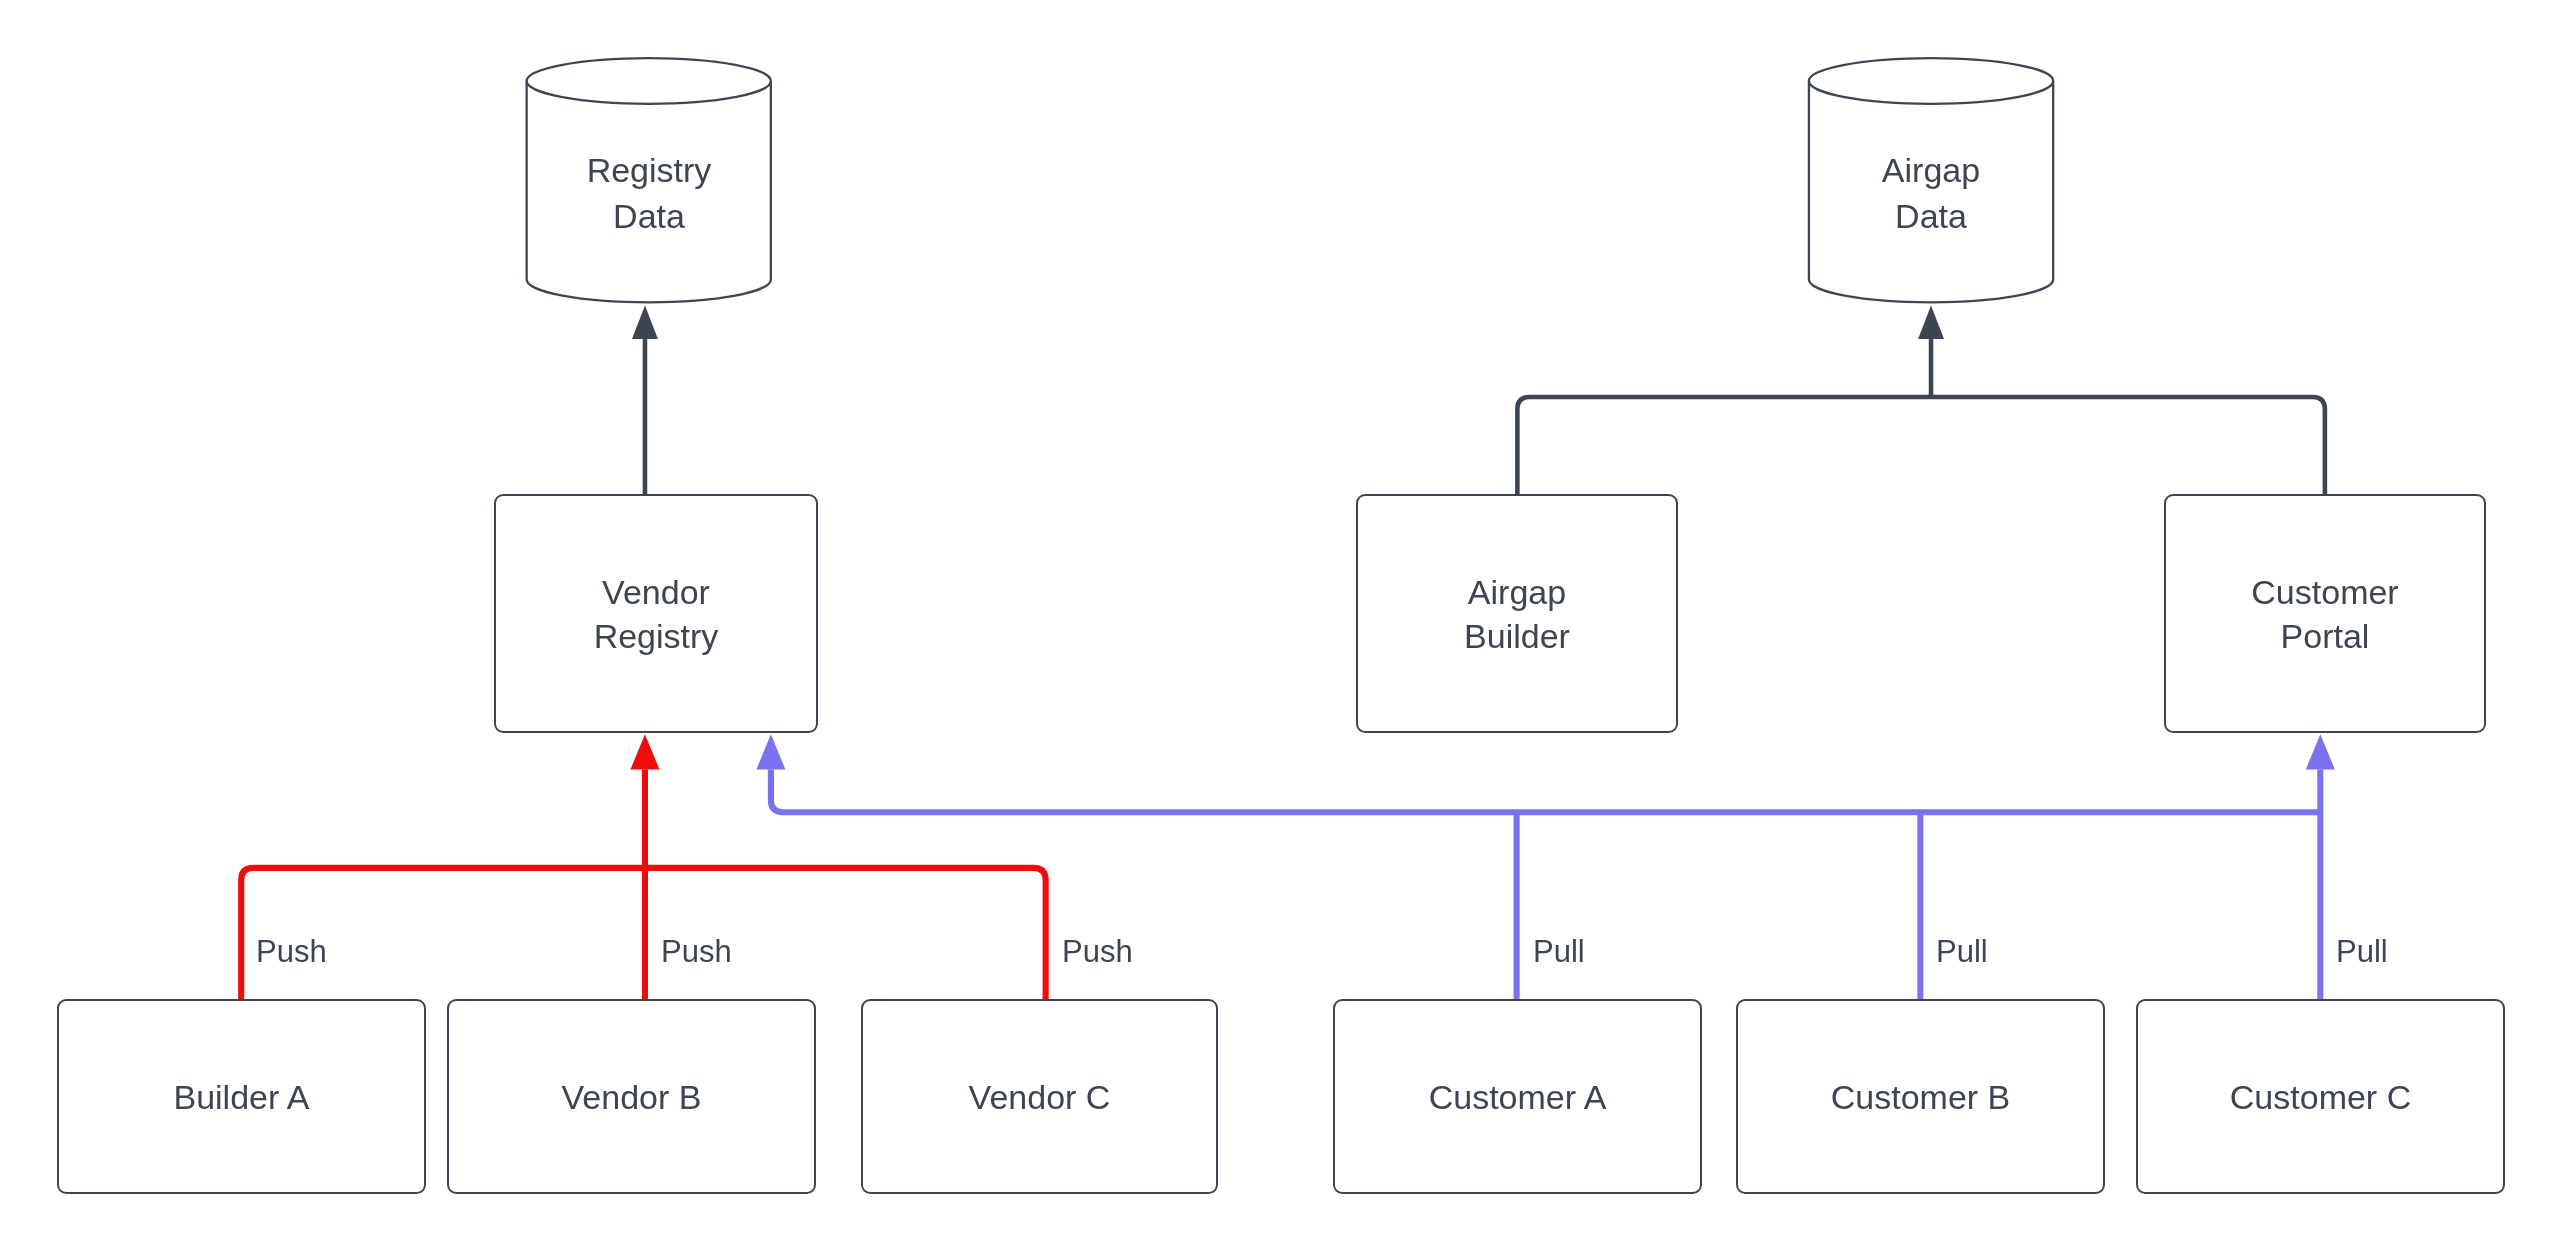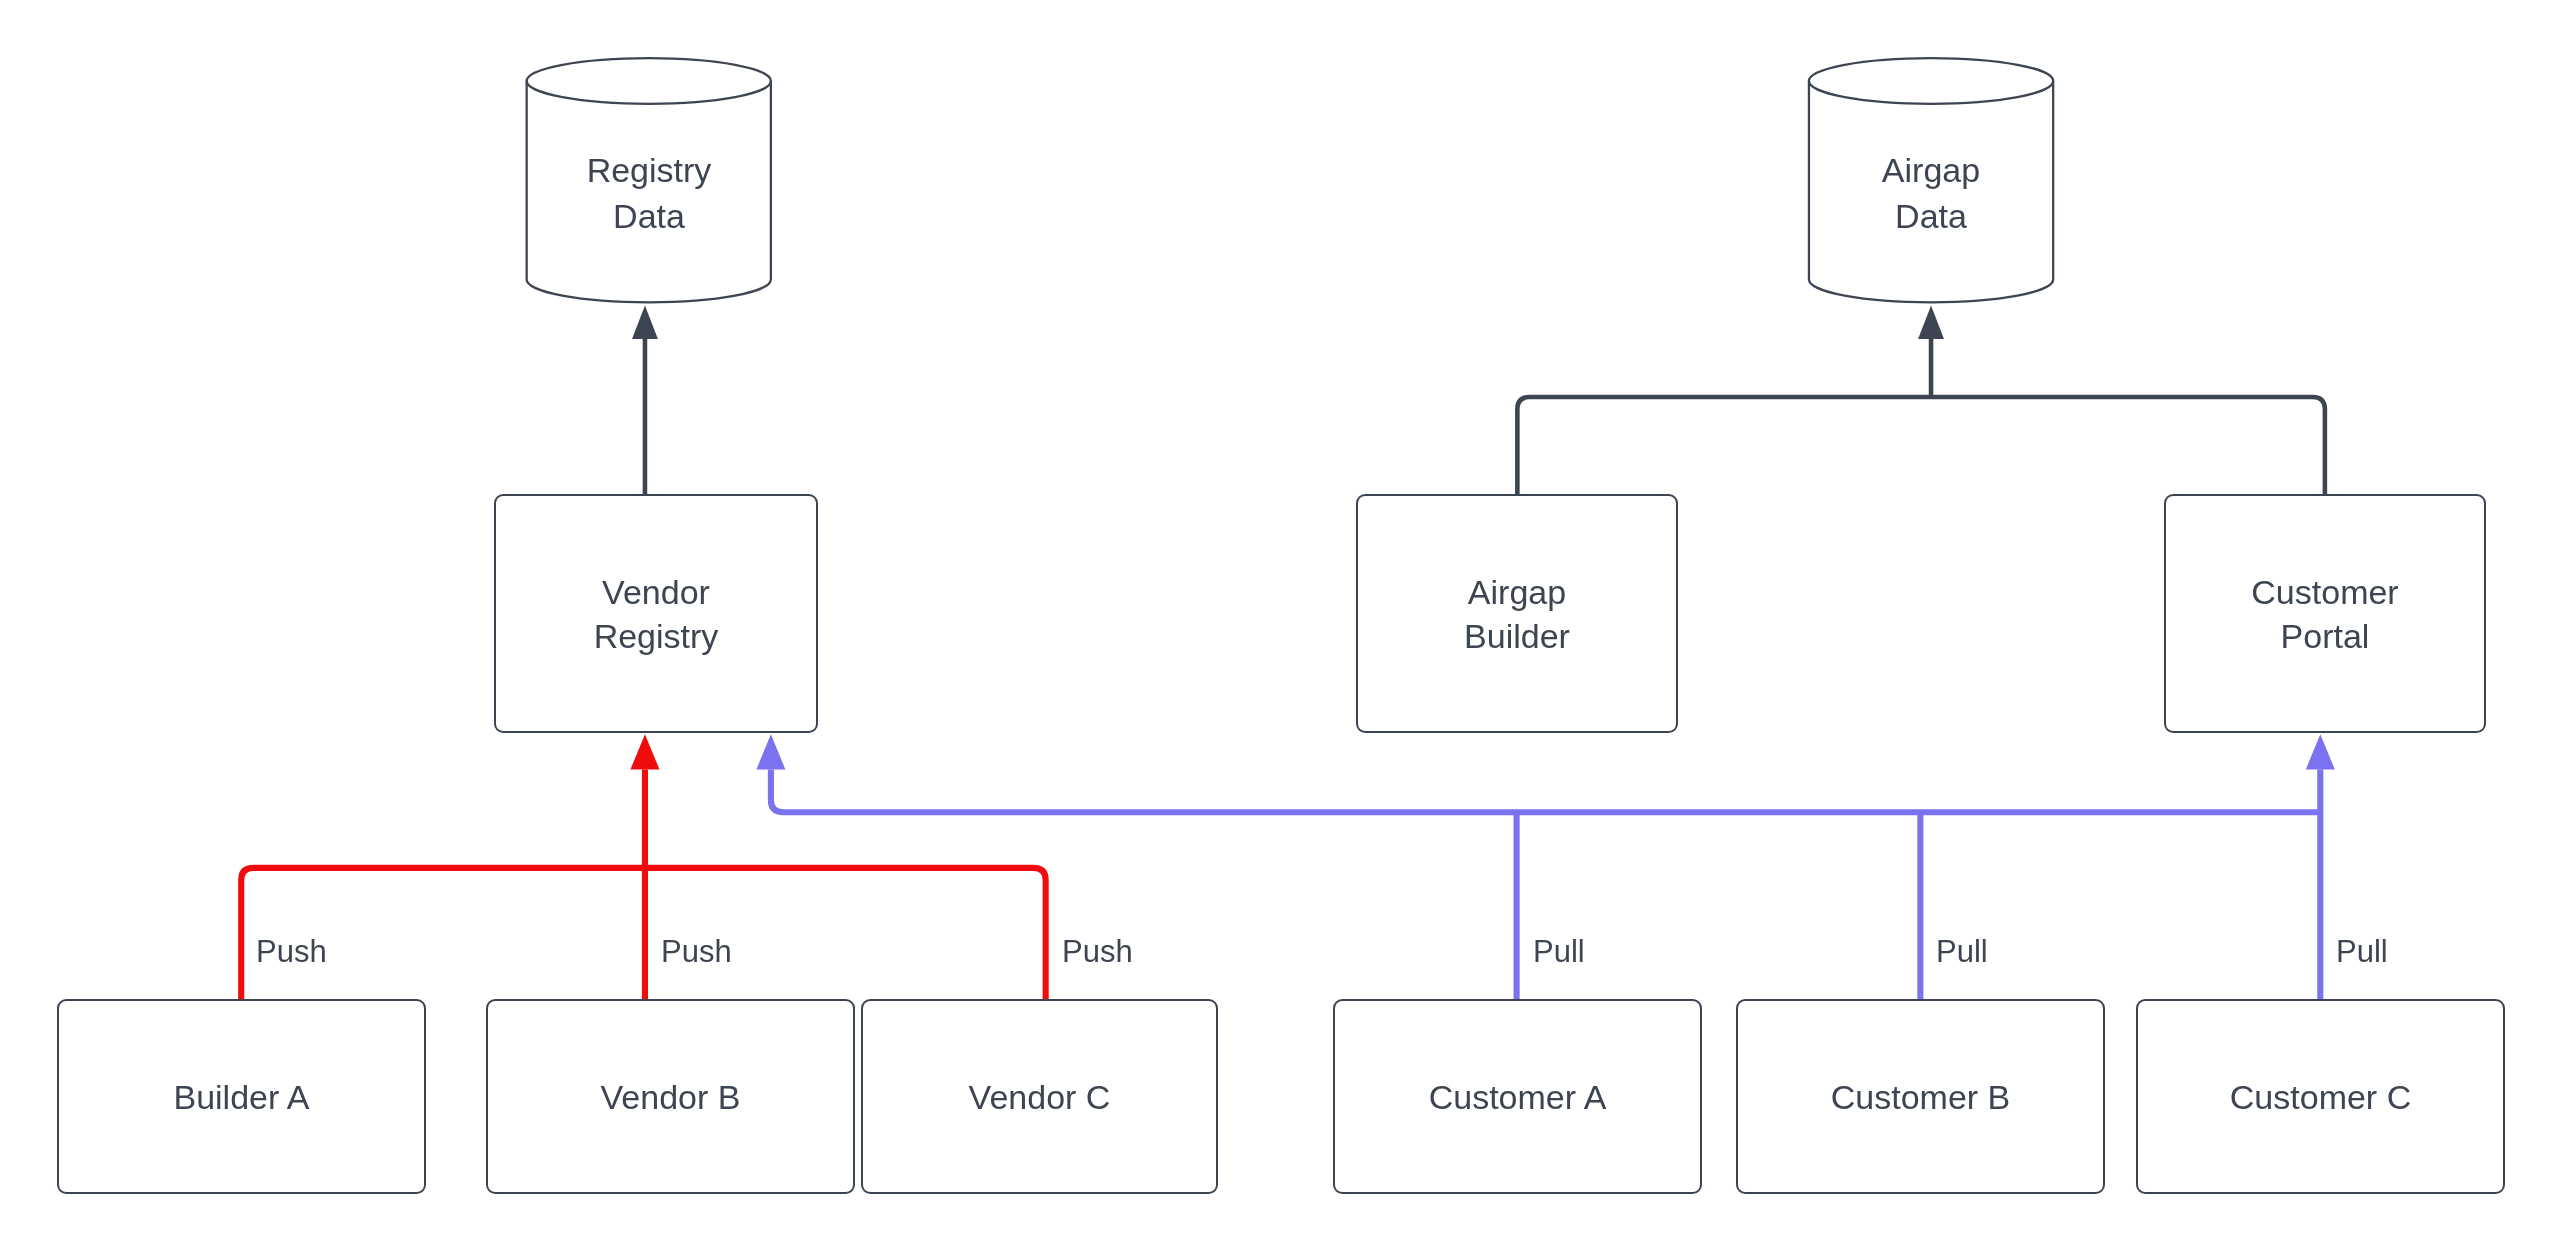--- a/index.html
+++ b/index.html
@@ -116,21 +116,21 @@
     <span>Builder</span>
   </div>
   <div class="node-box" style="left:2164px; top:494px; width:322px; height:239px;">
     <span>Customer</span>
     <span>Portal</span>
   </div>
 
   <div class="node-box" style="left:57px; top:999px; width:369px; height:195px;">
     <span>Builder A</span>
   </div>
-  <div class="node-box" style="left:486px; top:999px; width:369px; height:195px;text-align:right;">
+  <div class="node-box" style="left:447px; top:999px; width:369px; height:195px;text-align:right;">
     <span>Vendor B</span>
   </div>
   <div class="node-box" style="left:861px; top:999px; width:357px; height:195px;">
     <span>Vendor C</span>
   </div>
   <div class="node-box" style="left:1333px; top:999px; width:369px; height:195px;align-items:center;">
     <span>Customer A</span>
   </div>
   <div class="node-box" style="left:1736px; top:999px; width:369px; height:195px;text-align:center;">
     <span>Customer B</span>

